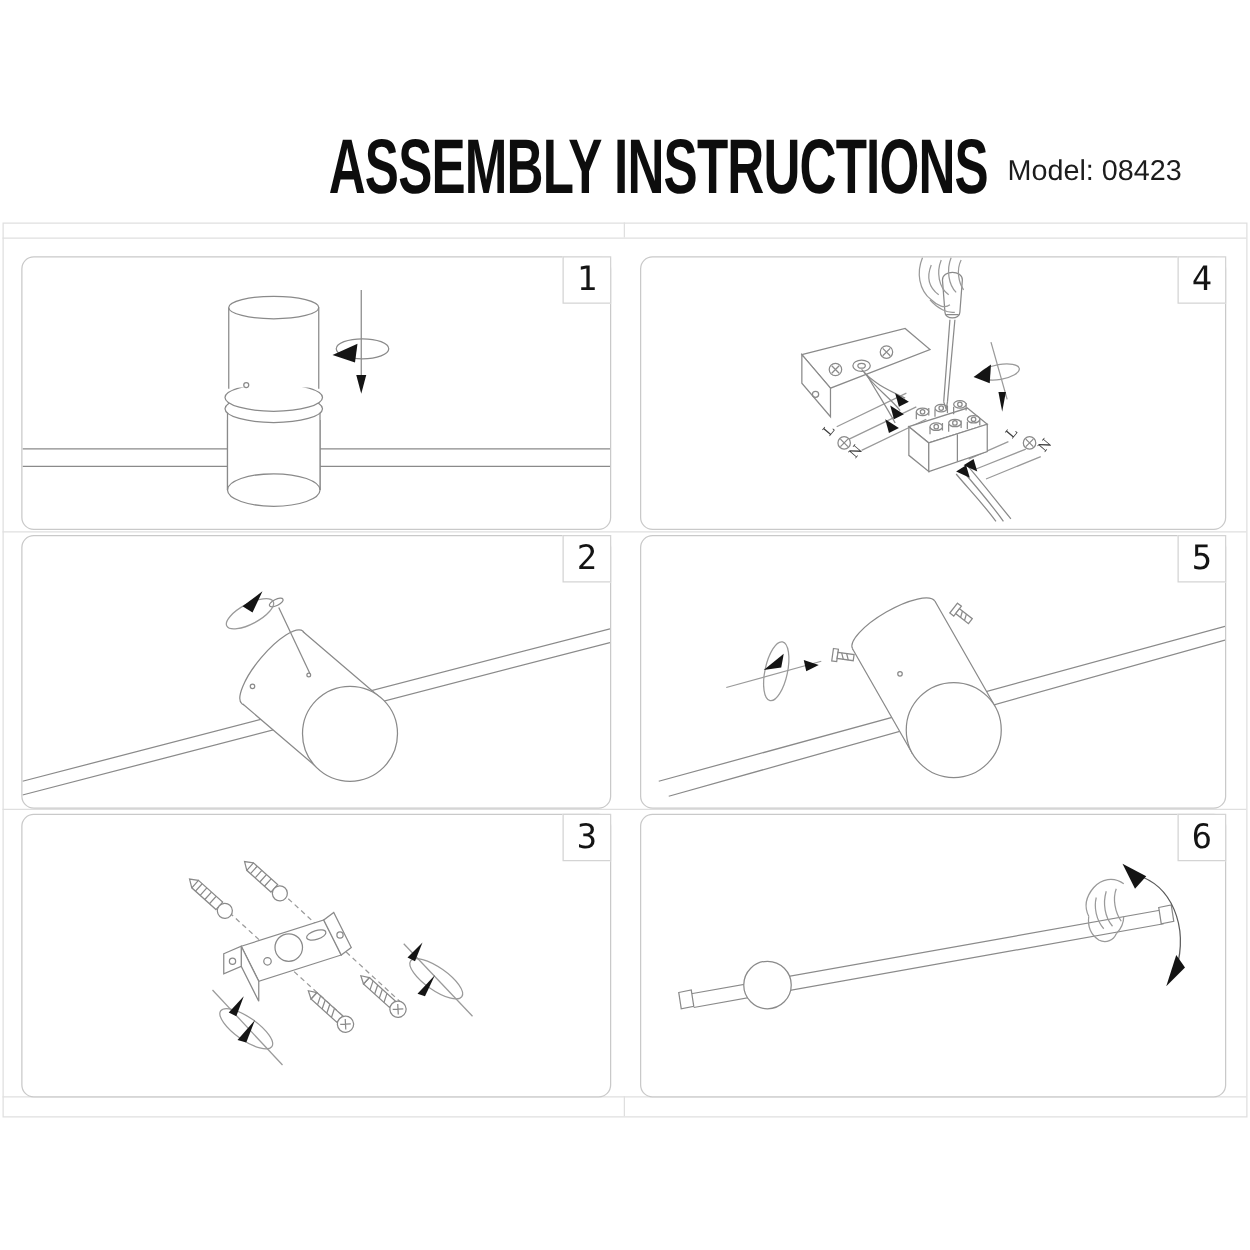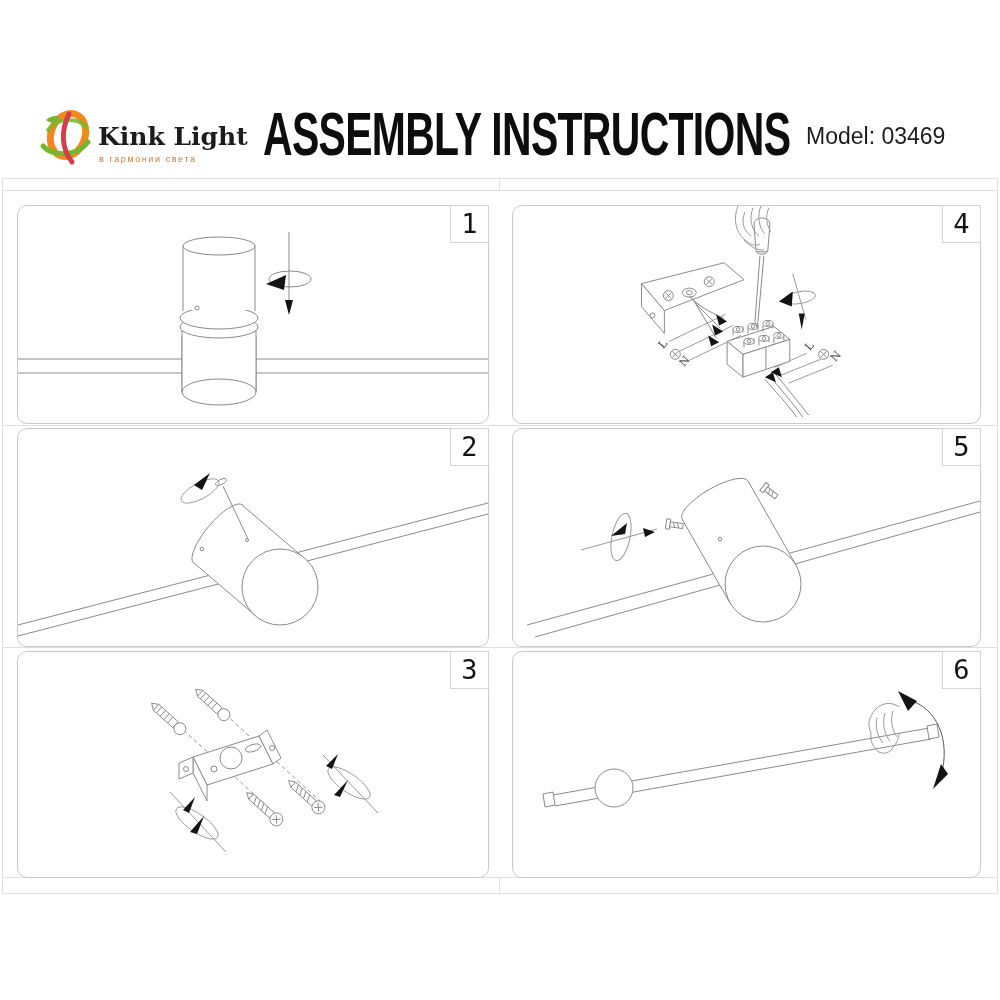--- a/index.html
+++ b/index.html
@@ -41,36 +41,23 @@
 
   
   .art path,.art line,.art ellipse,.art circle,.art polygon,.art rect{vector-effect:non-scaling-stroke;}
   text.wl{font-family:"DejaVu Serif",serif;font-size:11px;fill:#3d3d3d;}
 </style>
 </head>
 <body>
 
 <div class="page">
 
-  <div class="logo">
-    <svg width="58" height="62" viewBox="0 0 58 62">
-      <g fill="none">
-        <ellipse cx="30" cy="27" rx="17" ry="22" transform="rotate(20 30 27)" stroke="#f08a1f" stroke-width="7"></ellipse>
-        <path d="M5,38 C14,48 38,50 50,34" stroke="#76b62e" stroke-width="5" stroke-linecap="round"></path>
-        <path d="M49,20 C40,8 18,10 10,22" stroke="#76b62e" stroke-width="4" stroke-linecap="round" opacity="0.85"></path>
-        <path d="M31,6 C23,22 23,40 34,54" stroke="#d63c4c" stroke-width="5" stroke-linecap="round"></path>
-        <path d="M8,12 C12,8 18,7 22,9 C18,15 12,16 8,12 Z" fill="#76b62e"></path>
-      </g>
-    </svg>
-    <div class="brand">Kink Light</div>
-    <div class="tagline">в гармонии света</div>
-  </div>
 
   <h1 class="title">ASSEMBLY INSTRUCTIONS</h1>
-  <div class="model">Model: 03469</div>
+  <div class="model">Model: 08423</div>
 
   <div class="frame-line outer-rect"></div>
   <div class="frame-line hline h-190"></div>
   <div class="frame-line hline h-425"></div>
   <div class="frame-line hline h-647"></div>
   <div class="frame-line hline h-877"></div>
   <div class="frame-line vtick v-top"></div>
   <div class="frame-line vtick v-bot"></div>
 
   <section class="panel p1">

